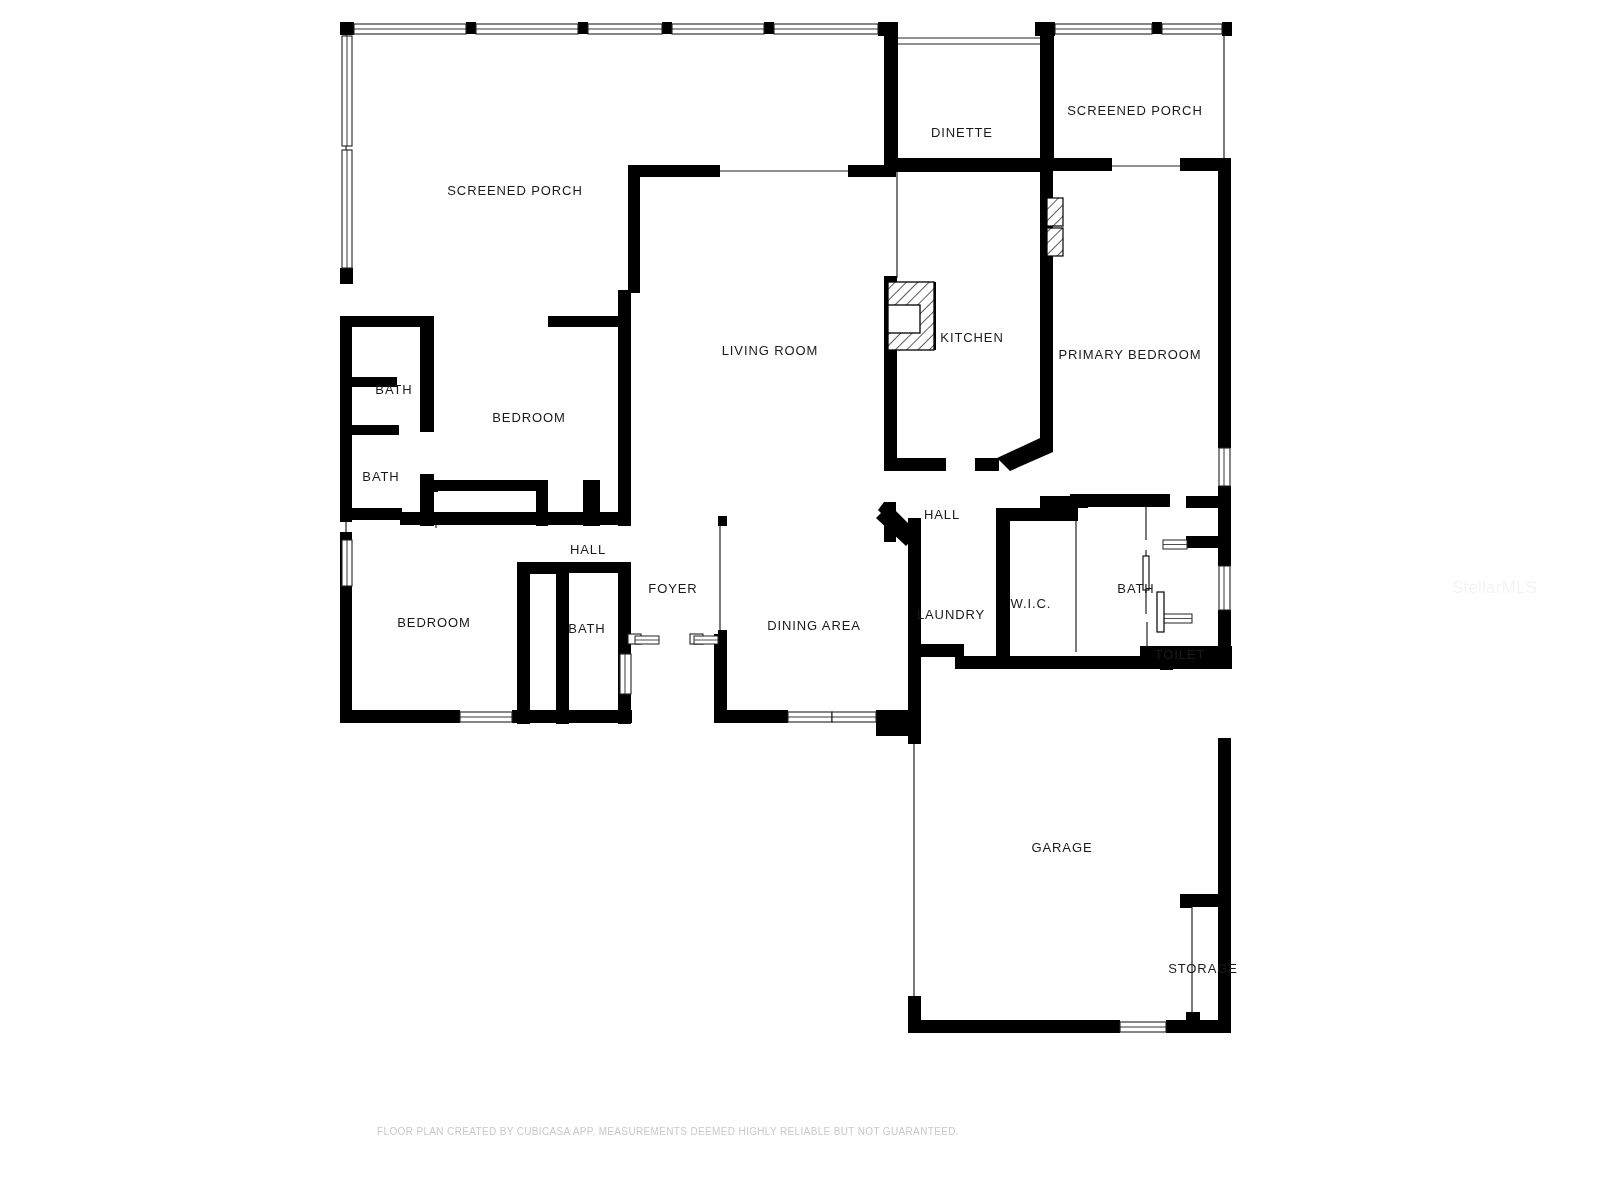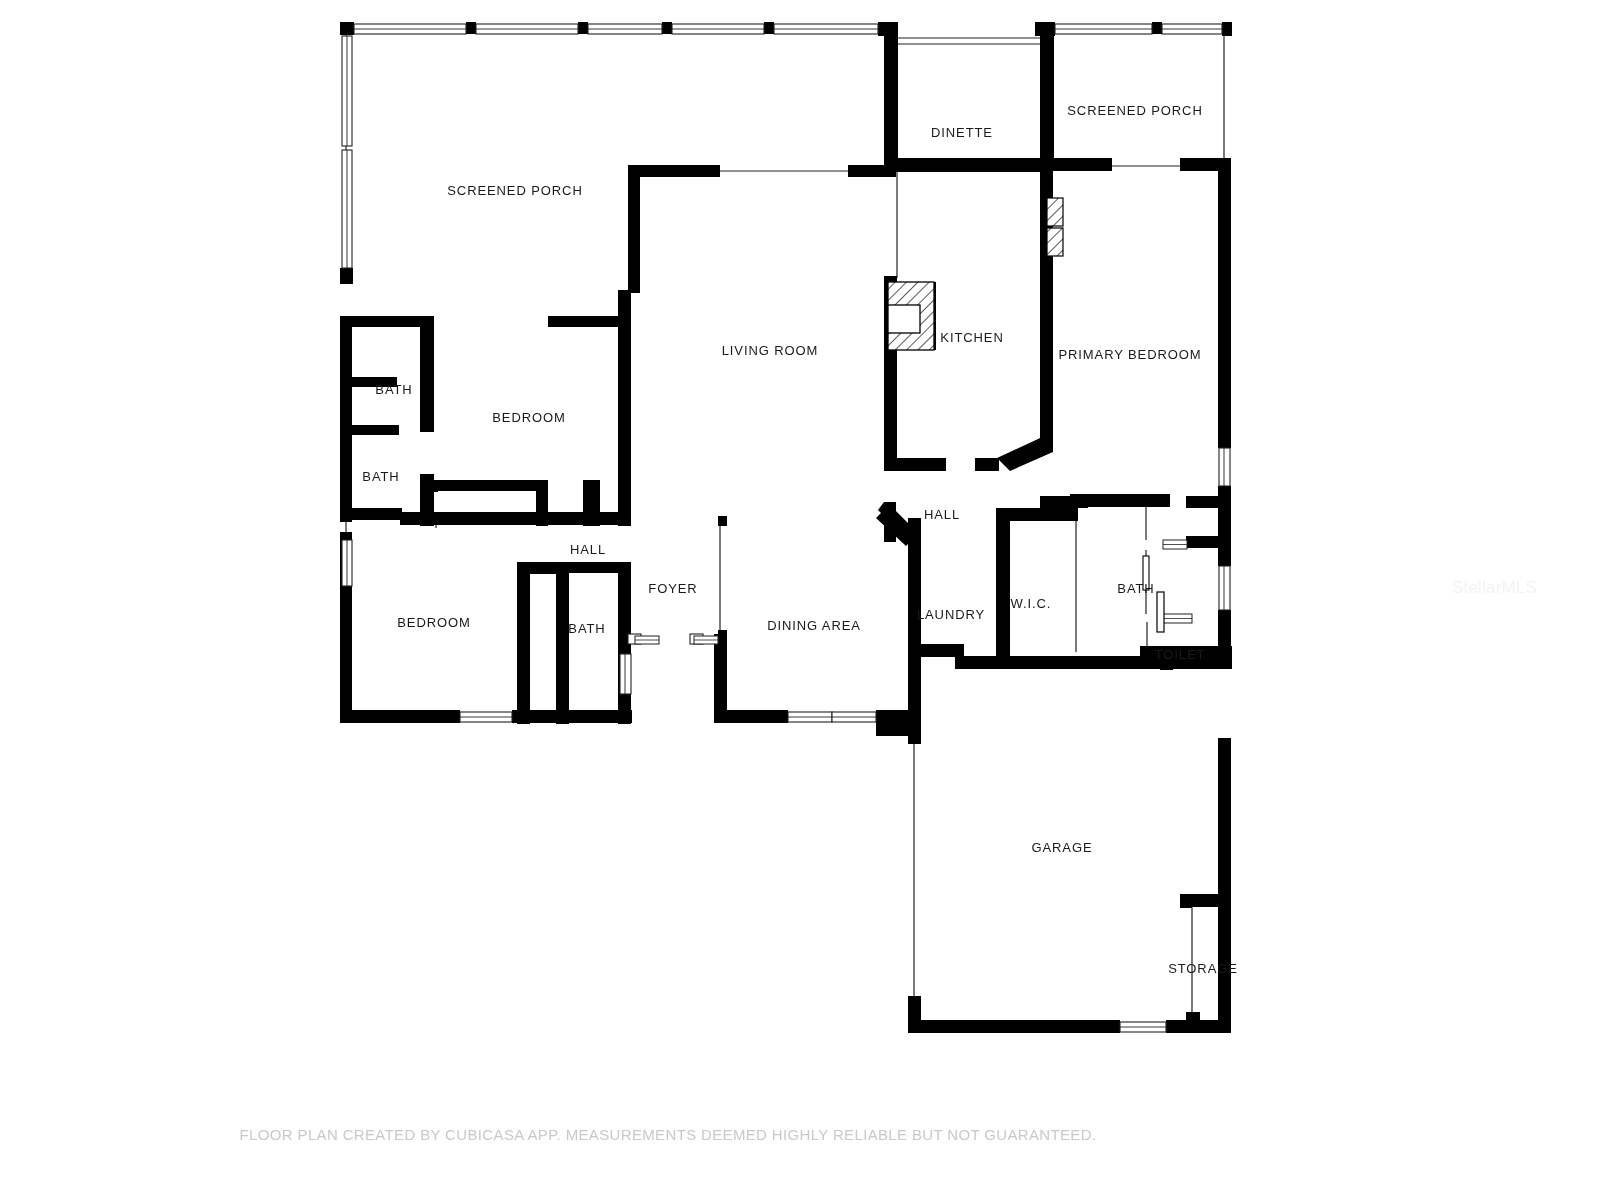--- a/index.html
+++ b/index.html
@@ -38,21 +38,21 @@
     text-anchor: middle;
     dominant-baseline: middle;
   }
   .disclaimer {
     position: absolute;
     left: 0;
     top: 1126px;
     width: 1336px;
     text-align: center;
     font-family: "Liberation Sans", sans-serif;
-    font-size: 15px;
+    font-size: 10px;
     letter-spacing: 0.35px;
     color: #c9c9c9;
   }
   .watermark {
     position: absolute;
     left: 1452px;
     top: 578px;
     font-family: "Liberation Sans", sans-serif;
     font-size: 17px;
     color: #f3f3f3;

